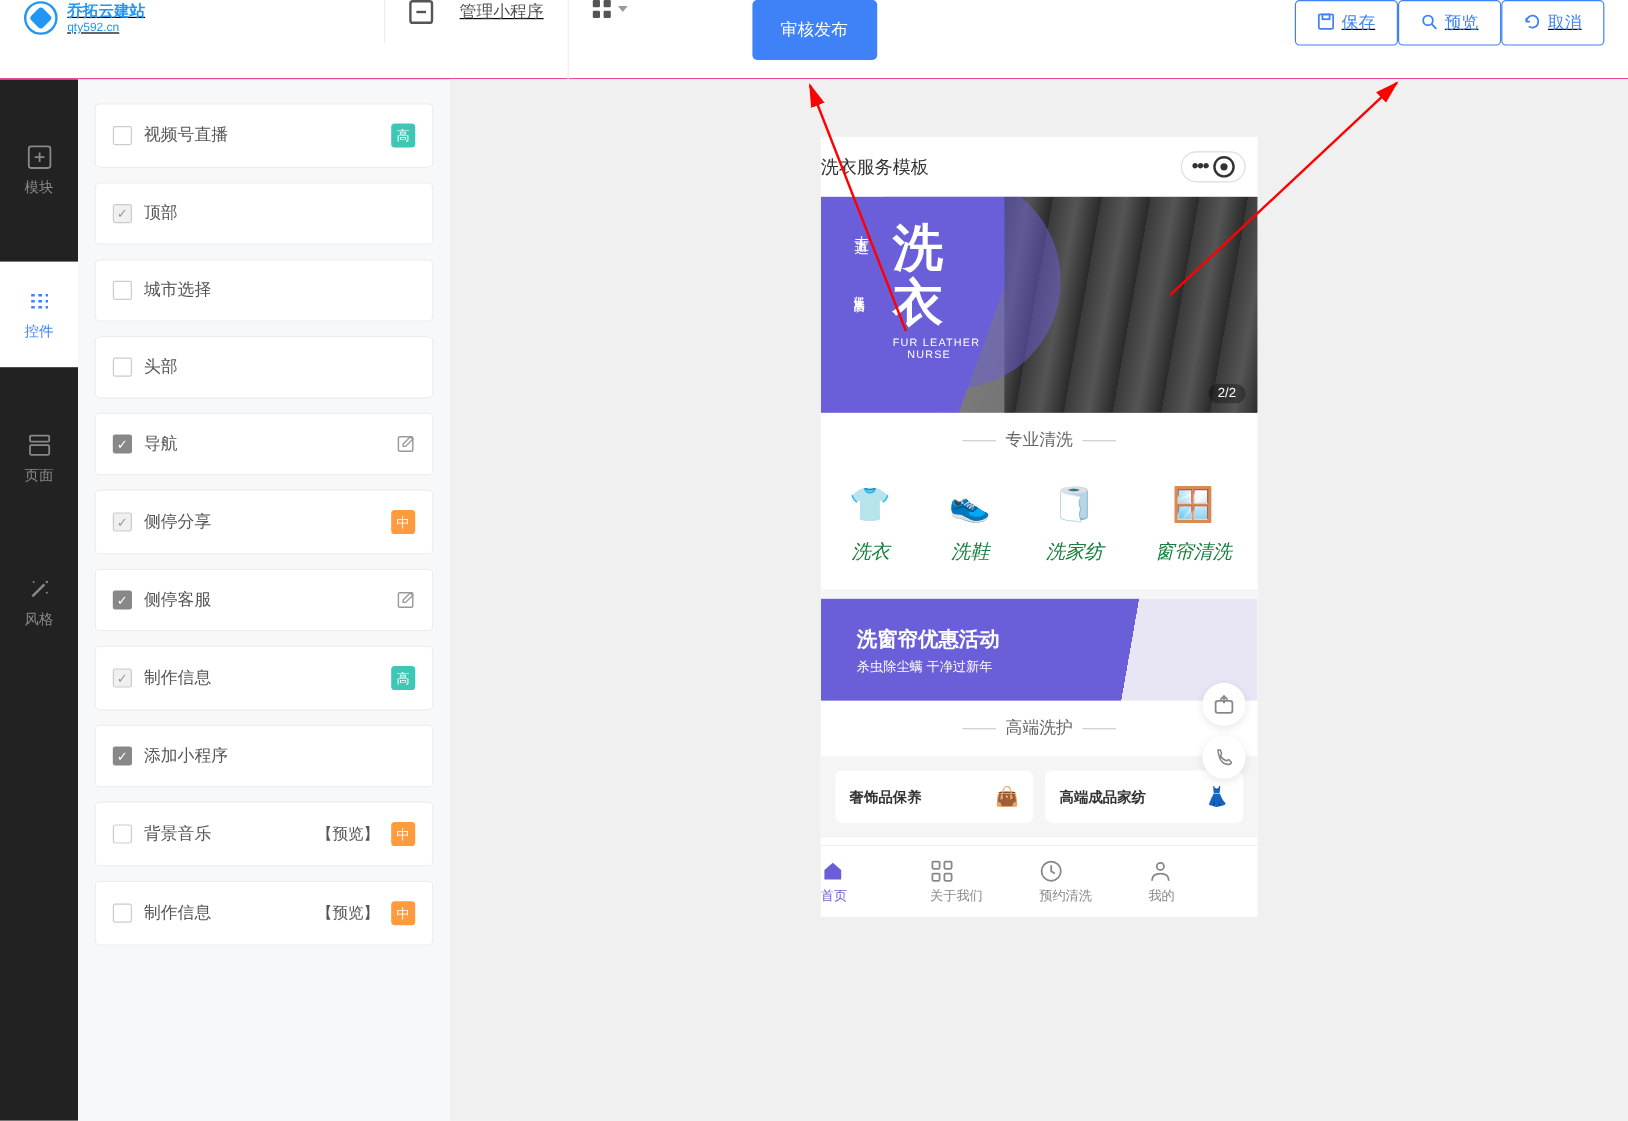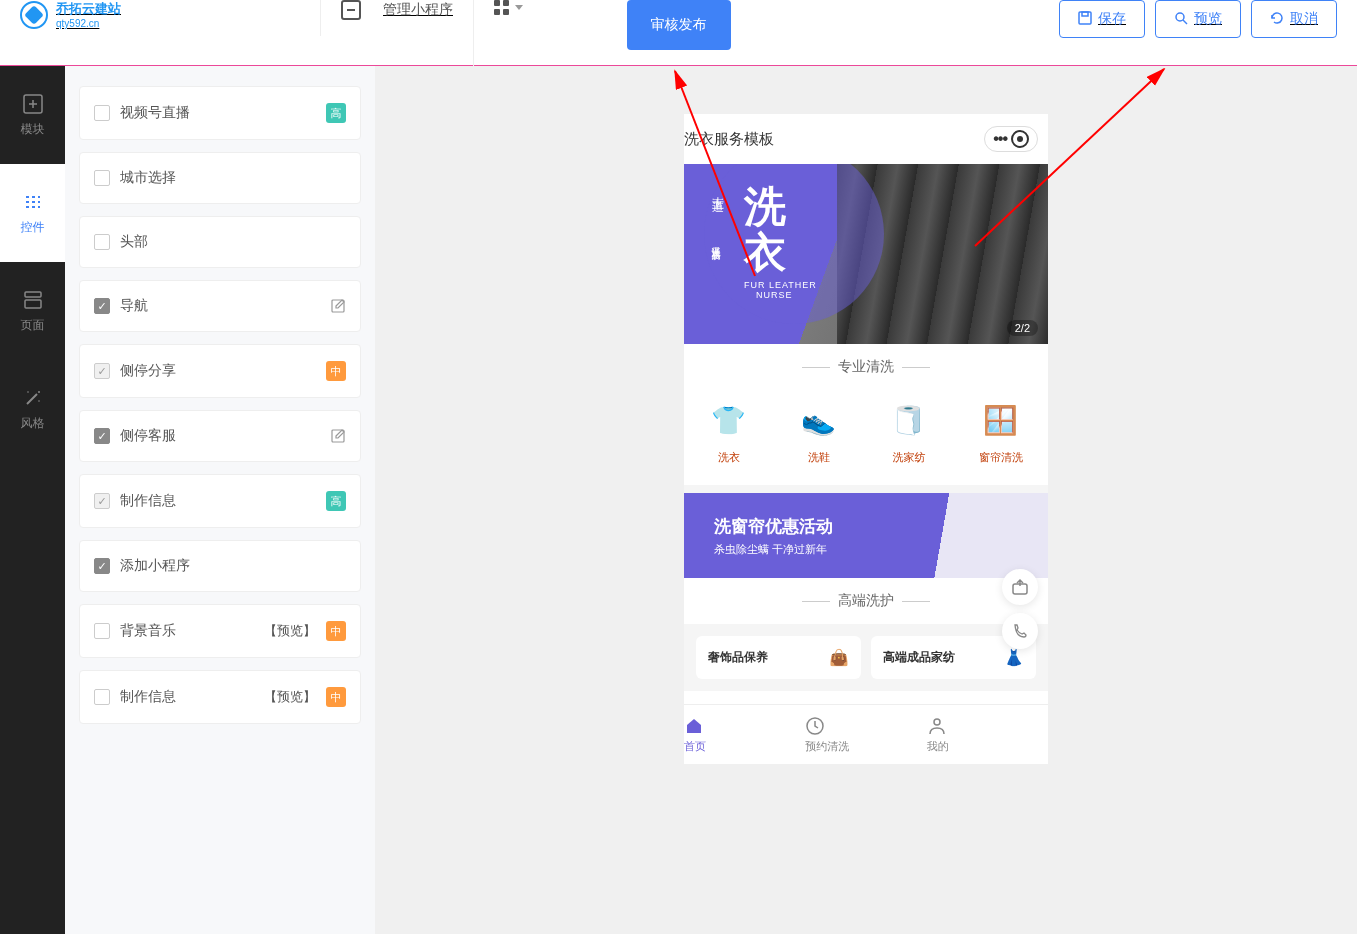--- a/index.html
+++ b/index.html
@@ -20,27 +20,27 @@
 .manage-text { font-size: 14px; color: #555; margin-left: 12px; }
 .header-divider2 { width: 1px; height: 66px; background: #eee; margin-left: 20px; }
 .grid-dropdown { display: flex; align-items: center; gap: 6px; margin-left: 20px; cursor: pointer; }
 .grid-icon { display: grid; grid-template-columns: 6px 6px; grid-template-rows: 6px 6px; gap: 3px; }
 .grid-icon > div { background: #555; border-radius: 1px; }
 .chevron-down { width: 0; height: 0; border-left: 4px solid transparent; border-right: 4px solid transparent; border-top: 5px solid #999; }
 
 .header-center { position: absolute; left: 50%; transform: translateX(-50%); }
 .publish-btn { background: #3f82f7; color: #fff; border: none; border-radius: 4px; padding: 16px 24px; font-size: 14px; cursor: pointer; }
 
-.header-right { margin-left: auto; display: flex; gap: 10px; }
+.header-right { margin-left: auto; display: flex; }
 .outline-btn { background: #fff; border: 1px solid #3f82f7; color: #3f82f7; border-radius: 4px; padding: 9px 18px; font-size: 14px; cursor: pointer; display: flex; align-items: center; gap: 6px; }
 
 
 .main-area { display: flex; height: calc(100% - 66px); }
 .left-nav { width: 65px; background: #222; display: flex; flex-direction: column; }
-.nav-item { height: 98px; display: flex; flex-direction: column; align-items: center; justify-content: center; gap: 6px; cursor: pointer; color: #888; font-size: 12px; }
+.nav-item { height: 88px; display: flex; flex-direction: column; align-items: center; justify-content: center; gap: 6px; cursor: pointer; color: #888; font-size: 12px; margin-top: 32px; }
 .nav-item.active { background: #fff; color: #3f82f7; }
 .nav-icon { width: 22px; height: 22px; display: flex; align-items: center; justify-content: center; }
 
 
 .controls-panel { width: 310px; background: #f7f8fa; padding: 20px 14px; overflow-y: auto; }
 .control-item { background: #fff; border-radius: 4px; padding: 16px 14px; margin-bottom: 12px; display: flex; align-items: center; gap: 10px; cursor: pointer; border: 1px solid #eee; }
 .checkbox { width: 16px; height: 16px; border: 1px solid #ccc; border-radius: 2px; display: flex; align-items: center; justify-content: center; flex-shrink: 0; }
 .checkbox.checked { background: #f0f0f0; border-color: #ccc; }
 .checkbox.checked::after { content: "✓"; color: #999; font-size: 11px; }
 .checkbox.checked-dark { background: #888; border-color: #888; }
@@ -68,21 +68,21 @@
 .banner-sub { font-size: 9px; letter-spacing: 1px; margin-left: 30px; margin-top: 4px; }
 .banner-circle { position: absolute; width: 180px; height: 180px; border-radius: 50%; background: rgba(106, 95, 216, 0.5); left: 20px; top: -20px; }
 .banner-pager { position: absolute; right: 10px; bottom: 8px; background: rgba(0,0,0,0.3); color: #fff; font-size: 11px; padding: 2px 8px; border-radius: 10px; }
 
 .section-title { text-align: center; padding: 14px 0; font-size: 14px; color: #666; background: #fff; }
 .section-title::before, .section-title::after { content: "——"; color: #ccc; margin: 0 8px; }
 
 .services-row { display: flex; justify-content: space-around; padding: 10px 0 20px; background: #fff; }
 .service-item { display: flex; flex-direction: column; align-items: center; gap: 10px; }
 .service-icon { width: 40px; height: 40px; display: flex; align-items: center; justify-content: center; font-size: 28px; }
-.service-label { font-size: 11px; color: #c2410c; }
+.service-label { font-size: 16px; color: #15803d; font-style: italic; }
 
 .promo-banner { height: 85px; background: linear-gradient(100deg, #6a5fd8 0%, #6a5fd8 70%, #e8e6f5 70%); display: flex; align-items: center; padding: 0 30px; color: #fff; }
 .promo-title { font-size: 17px; font-weight: bold; }
 .promo-sub { font-size: 11px; margin-top: 4px; }
 
 .premium-row { display: flex; gap: 10px; padding: 12px; background: #f5f5f5; }
 .premium-card { flex: 1; background: #fff; border-radius: 6px; padding: 12px; display: flex; align-items: center; justify-content: space-between; font-weight: bold; }
 .premium-text { font-size: 12px; color: #333; }
 
 .tabbar { height: 60px; background: #fff; border-top: 1px solid #eee; display: flex; position: absolute; bottom: 0; left: 0; right: 0; }
@@ -207,20 +207,24 @@
       </div>
       <span>风格</span>
     </div>
   </div>
 
   <div class="controls-panel">
     <div class="control-item">
       <div class="checkbox"></div>
       <span class="control-label">视频号直播</span>
       <span class="badge teal">高</span>
+    </div>
+    <div class="control-item">
+      <div class="checkbox checked"></div>
+      <span class="control-label">顶部</span>
     </div>
     <div class="control-item">
       <div class="checkbox"></div>
       <span class="control-label">城市选择</span>
     </div>
     <div class="control-item">
       <div class="checkbox"></div>
       <span class="control-label">头部</span>
     </div>
     <div class="control-item">
@@ -361,20 +365,31 @@
           <div class="tab-icon">
             <svg width="20" height="20" viewBox="0 0 20 20">
                 <path d="M3 9 L10 3 L17 9 L17 17 L3 17 Z" fill="currentColor"></path>
               </svg>
           </div>
           <span>首页</span>
         </div>
         <div class="tab-item">
           <div class="tab-icon">
             <svg width="20" height="20" viewBox="0 0 20 20">
+                <rect x="2" y="2" width="6" height="6" rx="1" fill="none" stroke="currentColor" stroke-width="1.5"></rect>
+                <rect x="12" y="2" width="6" height="6" rx="1" fill="none" stroke="currentColor" stroke-width="1.5"></rect>
+                <rect x="2" y="12" width="6" height="6" rx="1" fill="none" stroke="currentColor" stroke-width="1.5"></rect>
+                <rect x="12" y="12" width="6" height="6" rx="1" fill="none" stroke="currentColor" stroke-width="1.5"></rect>
+              </svg>
+          </div>
+          <span>关于我们</span>
+        </div>
+        <div class="tab-item">
+          <div class="tab-icon">
+            <svg width="20" height="20" viewBox="0 0 20 20">
                 <circle cx="10" cy="10" r="8" fill="none" stroke="currentColor" stroke-width="1.5"></circle>
                 <path d="M10 5 L10 10 L13 12" fill="none" stroke="currentColor" stroke-width="1.5"></path>
               </svg>
           </div>
           <span>预约清洗</span>
         </div>
         <div class="tab-item">
           <div class="tab-icon">
             <svg width="20" height="20" viewBox="0 0 20 20">
                 <circle cx="10" cy="6" r="3" fill="none" stroke="currentColor" stroke-width="1.5"></circle>

